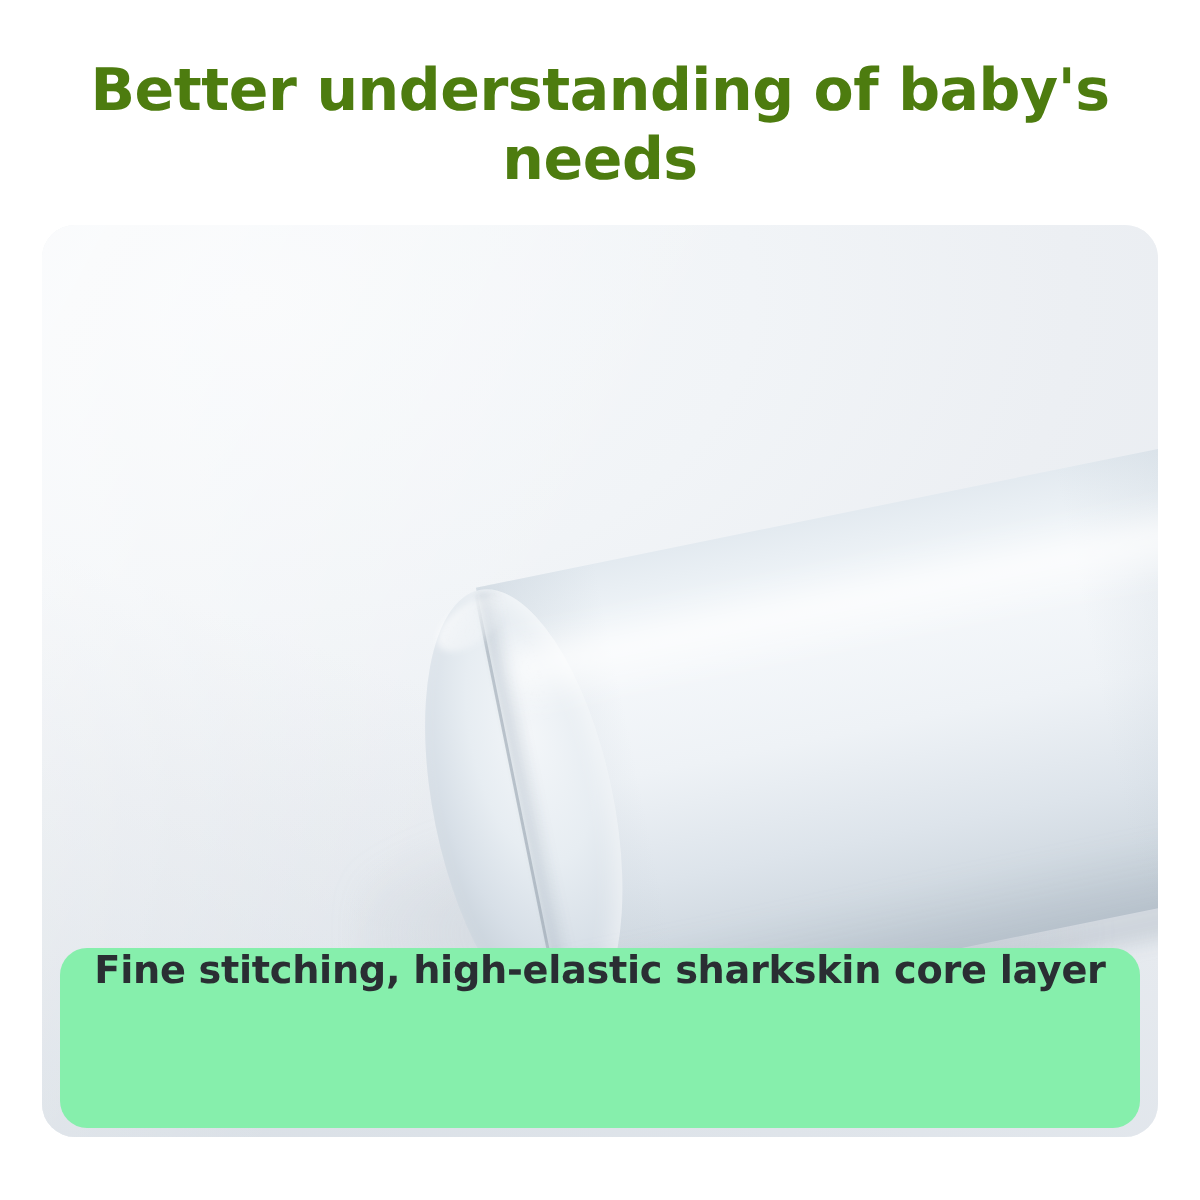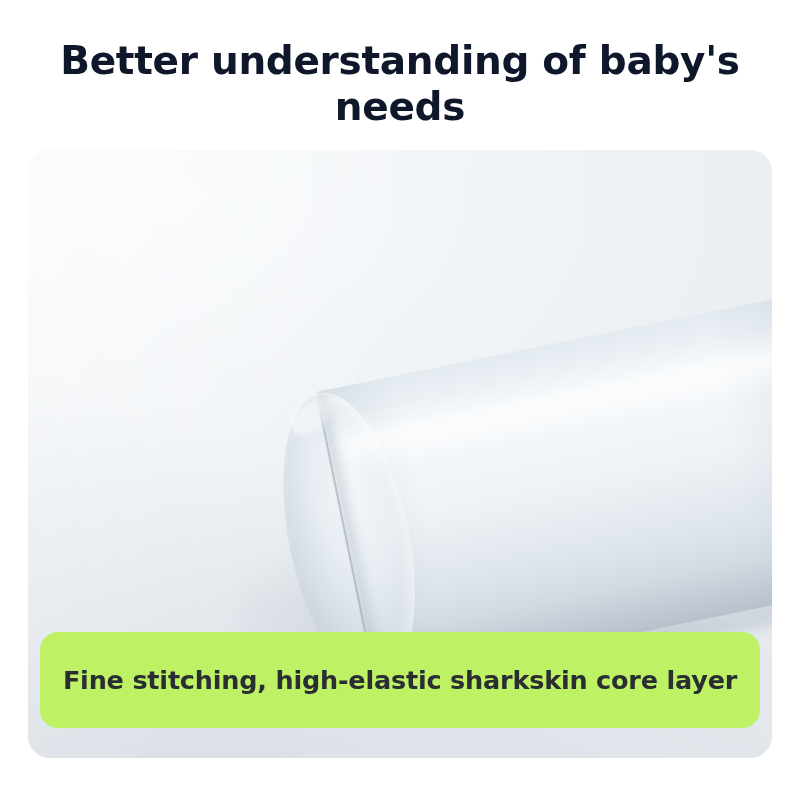--- a/index.html
+++ b/index.html
@@ -24,21 +24,21 @@
   .headline {
     position: absolute;
     left: 40px;
     top: 38px;
     width: 720px;
     text-align: center;
     font-size: 39px;
     line-height: 1.18;
     font-weight: 700;
     letter-spacing: -0.3px;
-    color: #0f172a;
+    color: #4d7c0f;
     font-family: "DejaVu Sans", sans-serif;
   }
 
   
   .photo-card {
     position: absolute;
     left: 28px;
     top: 150px;
     width: 744px;
     height: 608px;
@@ -181,25 +181,25 @@
     background: linear-gradient(180deg, rgba(255,255,255,0.0) 0%, rgba(255,255,255,0.78) 45%, rgba(255,255,255,0.0) 100%);
     filter: blur(7px);
   }
 
   
   .caption-bar {
     position: absolute;
     left: 40px;
     top: 632px;
     width: 720px;
-    height: 96px;
-    background: #bef264;
+    height: 120px;
+    background: #86efac;
     border-radius: 18px;
     display: flex;
-    align-items: center;
+    align-items: flex-start;
     justify-content: center;
     box-sizing: border-box;
     padding: 0 24px;
   }
 
   .caption-text {
     font-size: 25.5px;
     font-weight: 700;
     color: #2a2e33;
     letter-spacing: -0.2px;

